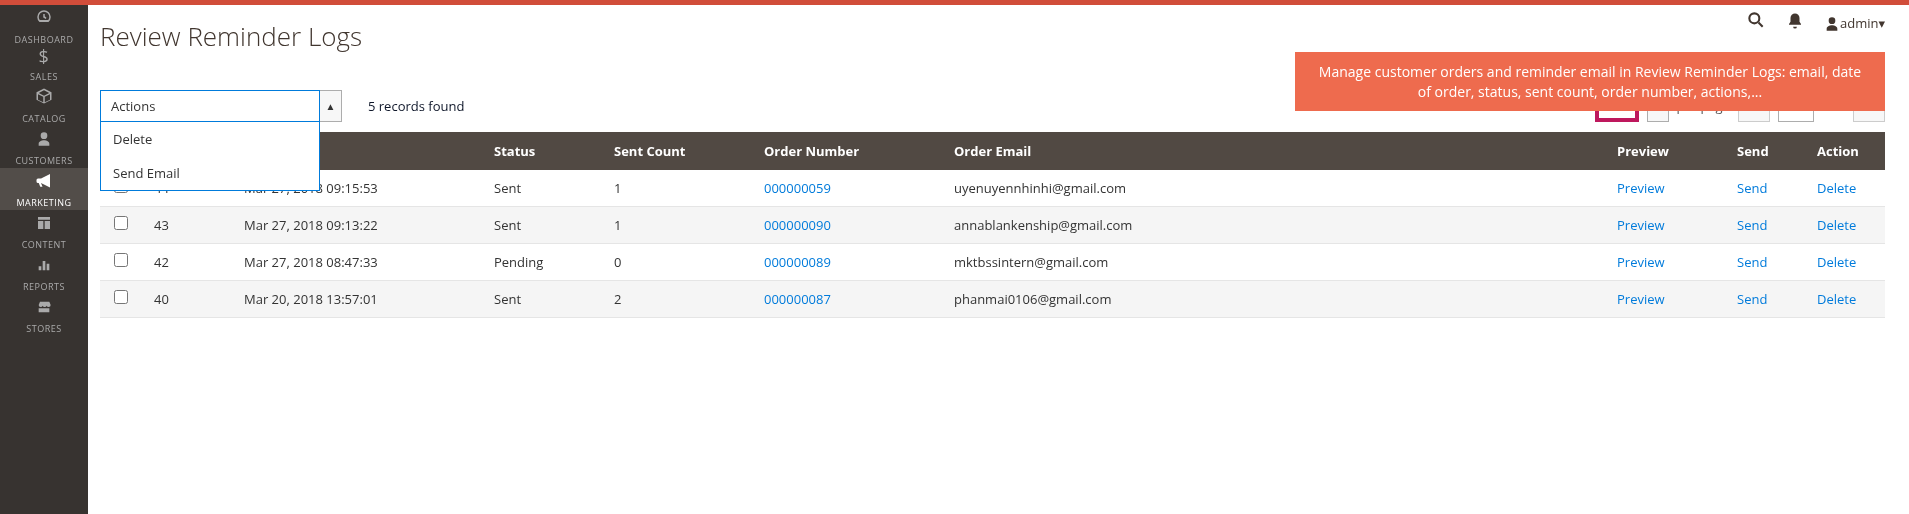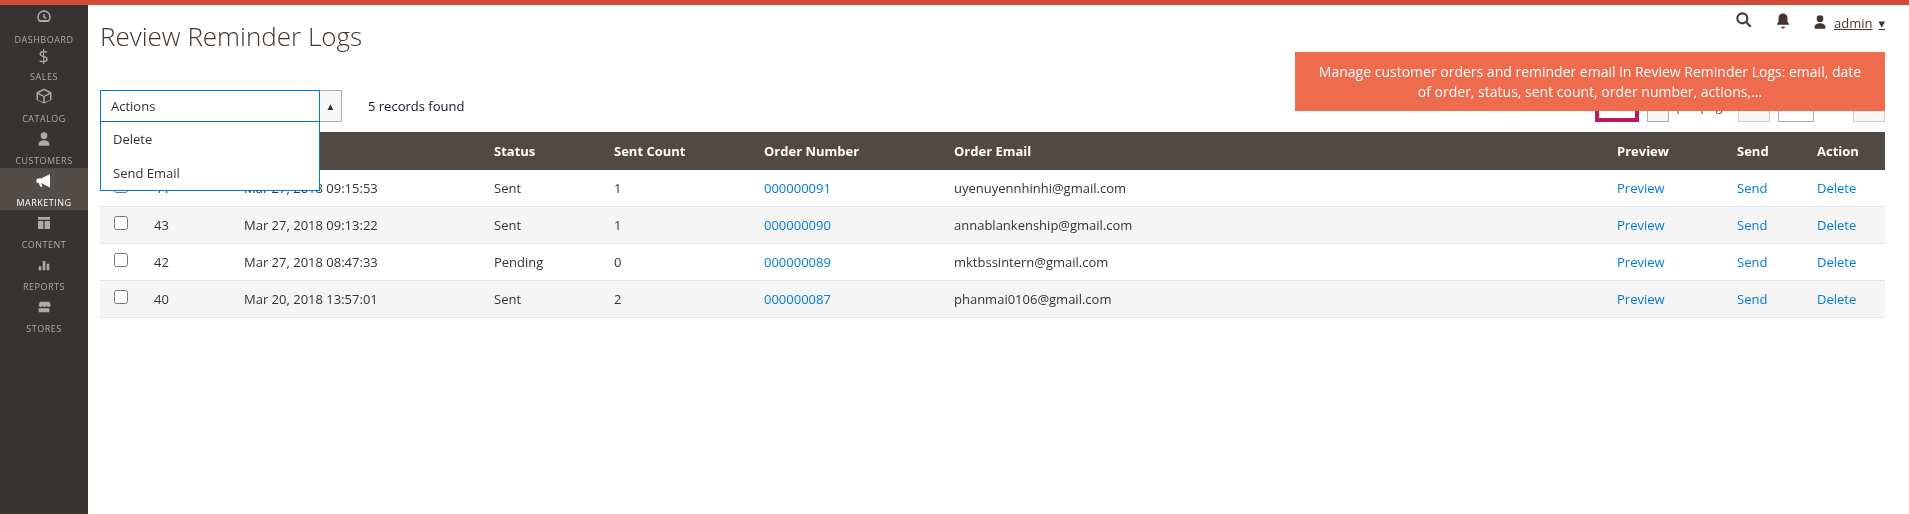--- a/index.html
+++ b/index.html
@@ -7,21 +7,21 @@
 .sidebar { position: fixed; left: 0; top: 0; bottom: 0; width: 88px; background: #373330; color: #aaa; }
 .topbar { position: fixed; left: 0; top: 0; height: 5px; width: 100%; background: #d14d3a; z-index: 100; }
 .sidebar-item { display: flex; flex-direction: column; align-items: center; justify-content: center; height: 42px; font-size: 9px; letter-spacing: 0.5px; cursor: pointer; text-align: center; }
 .sidebar-item.active { background: #524d49; color: #fff; }
 .sidebar-item .icon { font-size: 18px; margin-bottom: 2px; }
 .sidebar-item:first-of-type { padding-top: 10px; }
 .main { margin-left: 76px; padding: 18px 24px; position: relative; }
 .page-title { font-size: 26px; font-weight: 300; color: #41362f; margin-bottom: 28px; }
 .header-tools { position: absolute; right: 24px; top: 10px; display: flex; align-items: center; gap: 20px; }
 .header-tools .icon { font-size: 18px; color: #41362f; cursor: pointer; }
-.admin-user { display: flex; align-items: flex-start; gap: 6px; color: #41362f; cursor: pointer; text-decoration: underline; }
+.admin-user { display: flex; align-items: flex-end; color: #41362f; cursor: pointer; }
 .callout { position: absolute; right: 24px; top: 52px; width: 590px; background: #ee6b4e; color: #fff; padding: 10px 16px; text-align: center; font-size: 14px; line-height: 1.4; z-index: 50; }
 .toolbar { display: flex; align-items: center; margin-top: 36px; margin-bottom: 10px; position: relative; }
 .actions-select { width: 220px; height: 32px; border: 1px solid #007bdb; background: #fff; padding: 0 10px; display: flex; align-items: center; justify-content: space-between; font-size: 13px; cursor: pointer; }
 .actions-toggle { width: 22px; height: 32px; border: 1px solid #adadad; border-left: none; background: #f7f7f7; display: flex; align-items: center; justify-content: center; font-size: 10px; cursor: pointer; }
 .actions-menu { position: absolute; top: 32px; left: 0; width: 220px; background: #fff; border: 1px solid #007bdb; border-top: none; z-index: 40; }
 .actions-menu-item { padding: 8px 12px; cursor: pointer; }
 .records-found { margin-left: 26px; color: #0f172a; }
 .pager { margin-left: auto; display: flex; align-items: center; gap: 8px; }
 .perpage-input { width: 44px; height: 32px; border: 4px solid #be185d; text-align: center; }
 .perpage-toggle { width: 22px; height: 32px; border: 1px solid #adadad; background: #f7f7f7; display: flex; align-items: center; justify-content: center; font-size: 10px; cursor: pointer; }
@@ -183,21 +183,21 @@
         <th>Action</th>
       </tr>
     </thead>
     <tbody id="tbody">
         <tr>
           <td><input type="checkbox" style=""></td>
           <td>44</td>
           <td>Mar 27, 2018 09:15:53</td>
           <td>Sent</td>
           <td>1</td>
-          <td><span class="link">000000091</span></td>
+          <td><span class="link">000000059</span></td>
           <td>uyenuyennhinhi@gmail.com</td>
           <td><span class="link">Preview</span></td>
           <td><span class="link">Send</span></td>
           <td><span class="link">Delete</span></td>
         </tr>
         <tr>
           <td><input type="checkbox" style=""></td>
           <td>43</td>
           <td>Mar 27, 2018 09:13:22</td>
           <td>Sent</td>

